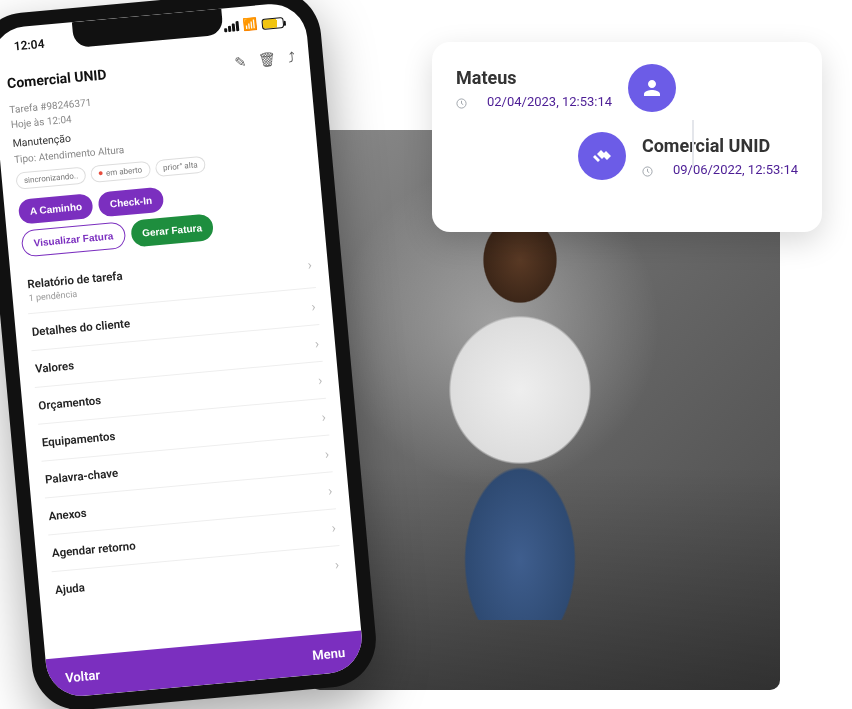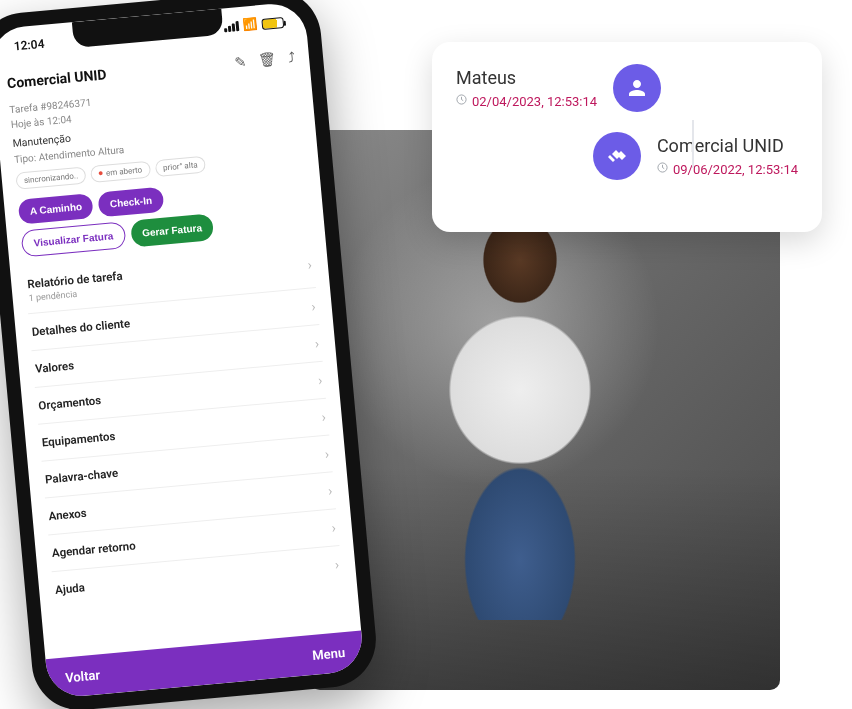--- a/index.html
+++ b/index.html
@@ -57,22 +57,22 @@
     padding: 22px 24px;
   }
   .card-row {
     display: flex;
     align-items: center;
     gap: 16px;
   }
   .card-row.top { justify-content: flex-start; }
   .card-row.bottom { justify-content: flex-end; margin-top: 20px; }
   .card-text { display: flex; flex-direction: column; gap: 6px; }
-  .card-name { font-size: 18px; font-weight: 400; color: #333; }
-  .card-time { font-size: 13px; color: #be185d; display: flex; align-items: flex-start; gap: 5px; }
+  .card-name { font-size: 18px; font-weight: 700; color: #333; }
+  .card-time { font-size: 13px; color: #4c1d95; display: flex; align-items: flex-end; gap: 20px; }
   .card-icon {
     width: 48px;
     height: 48px;
     border-radius: 50%;
     background: #6c5ce7;
     display: flex;
     align-items: center;
     justify-content: center;
     flex-shrink: 0;
   }

